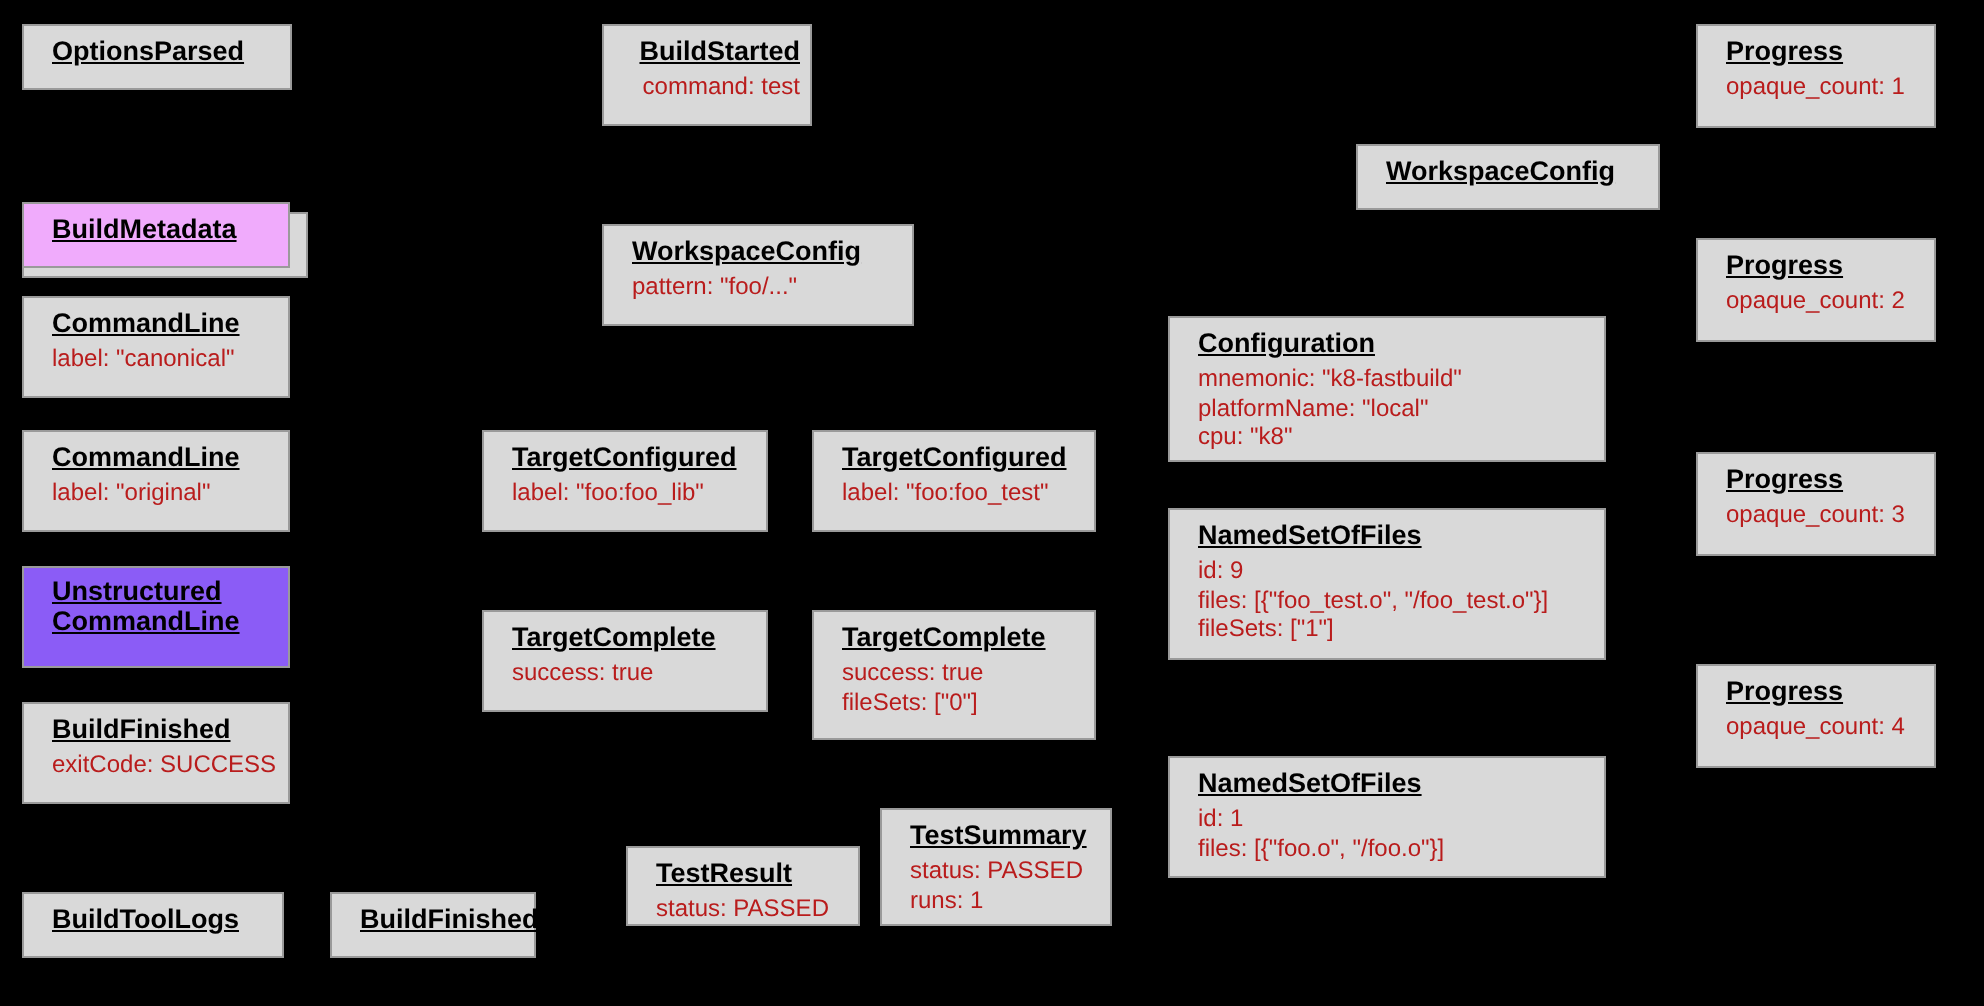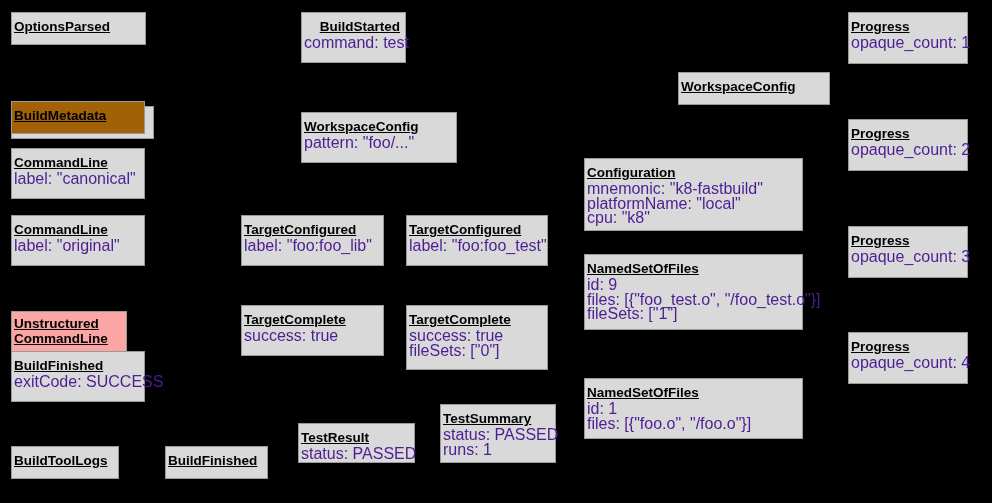--- a/index.html
+++ b/index.html
@@ -13,91 +13,91 @@
     height: 503px;
     background: #000000;
     overflow: hidden;
     font-family: "Liberation Sans", sans-serif;
   }
   .node {
     position: absolute;
     background: #d9d9d9;
     border: 1px solid #9a9a9a;
     box-sizing: border-box;
-    padding: 4px 5px 5px 2px;
+    padding: 4px 5px 5px 14px;
     color: #000000;
   }
   .node-title {
     display: inline-block;
     font-size: 13.5px;
     font-weight: bold;
     line-height: 15px;
     text-decoration: underline;
     text-underline-offset: 1px;
     white-space: nowrap;
     color: #000000;
   }
   .node-title.wrap {
     white-space: normal;
     display: block;
   }
   .node-fields {
     margin-top: 1px;
   }
   .field {
-    font-size: 16px;
+    font-size: 12px;
     line-height: 14.5px;
     white-space: nowrap;
-    color: #4c1d95;
+    color: #b91c1c;
   }
 </style>
 </head>
 <body>
 
 <div id="canvas" style="background: rgb(0, 0, 0);">
     <div class="node" style="left: 11px; top: 12px; width: 135px; height: 33px; background: rgb(217, 217, 217); border-color: rgb(154, 154, 154); color: rgb(0, 0, 0);"><span class="node-title">OptionsParsed</span></div>
     <div class="node" style="left: 11px; top: 58px; width: 143px; height: 33px; background: rgb(217, 217, 217); border-color: rgb(154, 154, 154); color: rgb(0, 0, 0); margin-top: 48px;"><span class="node-title">WorkspaceStatus</span></div>
-    <div class="node" style="left: 11px; top: 101px; width: 134px; height: 33px; background: #a16207; border-color: rgb(154, 154, 154); color: rgb(0, 0, 0);"><span class="node-title">BuildMetadata</span></div>
+    <div class="node" style="left: 11px; top: 101px; width: 134px; height: 33px; background: #f0abfc; border-color: rgb(154, 154, 154); color: rgb(0, 0, 0);"><span class="node-title">BuildMetadata</span></div>
     <div class="node" style="left: 11px; top: 148px; width: 134px; height: 51px; background: rgb(217, 217, 217); border-color: rgb(154, 154, 154); color: rgb(0, 0, 0);"><span class="node-title">CommandLine</span><div class="node-fields">
         <div class="field">label: "canonical"</div>
       </div></div>
     <div class="node" style="left: 11px; top: 215px; width: 134px; height: 51px; background: rgb(217, 217, 217); border-color: rgb(154, 154, 154); color: rgb(0, 0, 0);"><span class="node-title">CommandLine</span><div class="node-fields">
         <div class="field">label: "original"</div>
       </div></div>
-    <div class="node" style="left: 11px; top: 283px; width: 116px; height: 51px; background: #fca5a5; border-color: rgb(154, 154, 154); color: rgb(0, 0, 0); margin-top: 28px;">
+    <div class="node" style="left: 11px; top: 283px; width: 134px; height: 51px; background: #8b5cf6; border-color: rgb(154, 154, 154); color: rgb(0, 0, 0);">
       <div>
         <span class="node-title wrap">Unstructured</span>
         <span class="node-title wrap">CommandLine</span>
       </div>
     </div>
     <div class="node" style="left: 11px; top: 351px; width: 134px; height: 51px; background: rgb(217, 217, 217); border-color: rgb(154, 154, 154); color: rgb(0, 0, 0);"><span class="node-title">BuildFinished</span><div class="node-fields">
         <div class="field">exitCode: SUCCESS</div>
       </div></div>
-    <div class="node" style="left: 11px; top: 446px; width: 108px; height: 33px; background: rgb(217, 217, 217); border-color: rgb(154, 154, 154); color: rgb(0, 0, 0);"><span class="node-title">BuildToolLogs</span></div>
+    <div class="node" style="left: 11px; top: 446px; width: 131px; height: 33px; background: rgb(217, 217, 217); border-color: rgb(154, 154, 154); color: rgb(0, 0, 0);"><span class="node-title">BuildToolLogs</span></div>
     <div class="node" style="left: 165px; top: 446px; width: 103px; height: 33px; background: rgb(217, 217, 217); border-color: rgb(154, 154, 154); color: rgb(0, 0, 0);"><span class="node-title">BuildFinished</span></div>
     <div class="node" style="left: 301px; top: 12px; width: 105px; height: 51px; background: rgb(217, 217, 217); border-color: rgb(154, 154, 154); color: rgb(0, 0, 0); text-align: right;"><span class="node-title">BuildStarted</span><div class="node-fields">
         <div class="field">command: test</div>
       </div></div>
     <div class="node" style="left: 301px; top: 112px; width: 156px; height: 51px; background: rgb(217, 217, 217); border-color: rgb(154, 154, 154); color: rgb(0, 0, 0);"><span class="node-title">WorkspaceConfig</span><div class="node-fields">
         <div class="field">pattern: "foo/..."</div>
       </div></div>
     <div class="node" style="left: 241px; top: 215px; width: 143px; height: 51px; background: rgb(217, 217, 217); border-color: rgb(154, 154, 154); color: rgb(0, 0, 0);"><span class="node-title">TargetConfigured</span><div class="node-fields">
         <div class="field">label: "foo:foo_lib"</div>
       </div></div>
     <div class="node" style="left: 406px; top: 215px; width: 142px; height: 51px; background: rgb(217, 217, 217); border-color: rgb(154, 154, 154); color: rgb(0, 0, 0);"><span class="node-title">TargetConfigured</span><div class="node-fields">
         <div class="field">label: "foo:foo_test"</div>
       </div></div>
     <div class="node" style="left: 241px; top: 305px; width: 143px; height: 51px; background: rgb(217, 217, 217); border-color: rgb(154, 154, 154); color: rgb(0, 0, 0);"><span class="node-title">TargetComplete</span><div class="node-fields">
         <div class="field">success: true</div>
       </div></div>
     <div class="node" style="left: 406px; top: 305px; width: 142px; height: 65px; background: rgb(217, 217, 217); border-color: rgb(154, 154, 154); color: rgb(0, 0, 0);"><span class="node-title">TargetComplete</span><div class="node-fields">
         <div class="field">success: true</div>
         <div class="field">fileSets: ["0"]</div>
       </div></div>
-    <div class="node" style="left: 298px; top: 423px; width: 117px; height: 40px; background: rgb(217, 217, 217); border-color: rgb(154, 154, 154); color: rgb(0, 0, 0);"><span class="node-title">TestResult</span><div class="node-fields">
+    <div class="node" style="left: 313px; top: 423px; width: 117px; height: 40px; background: rgb(217, 217, 217); border-color: rgb(154, 154, 154); color: rgb(0, 0, 0);"><span class="node-title">TestResult</span><div class="node-fields">
         <div class="field">status: PASSED</div>
       </div></div>
     <div class="node" style="left: 440px; top: 404px; width: 116px; height: 59px; background: rgb(217, 217, 217); border-color: rgb(154, 154, 154); color: rgb(0, 0, 0);"><span class="node-title">TestSummary</span><div class="node-fields">
         <div class="field">status: PASSED</div>
         <div class="field">runs: 1</div>
       </div></div>
     <div class="node" style="left: 678px; top: 72px; width: 152px; height: 33px; background: rgb(217, 217, 217); border-color: rgb(154, 154, 154); color: rgb(0, 0, 0);"><span class="node-title">WorkspaceConfig</span></div>
     <div class="node" style="left: 584px; top: 158px; width: 219px; height: 73px; background: rgb(217, 217, 217); border-color: rgb(154, 154, 154); color: rgb(0, 0, 0);"><span class="node-title">Configuration</span><div class="node-fields">
         <div class="field">mnemonic: "k8-fastbuild"</div>
         <div class="field">platformName: "local"</div>

